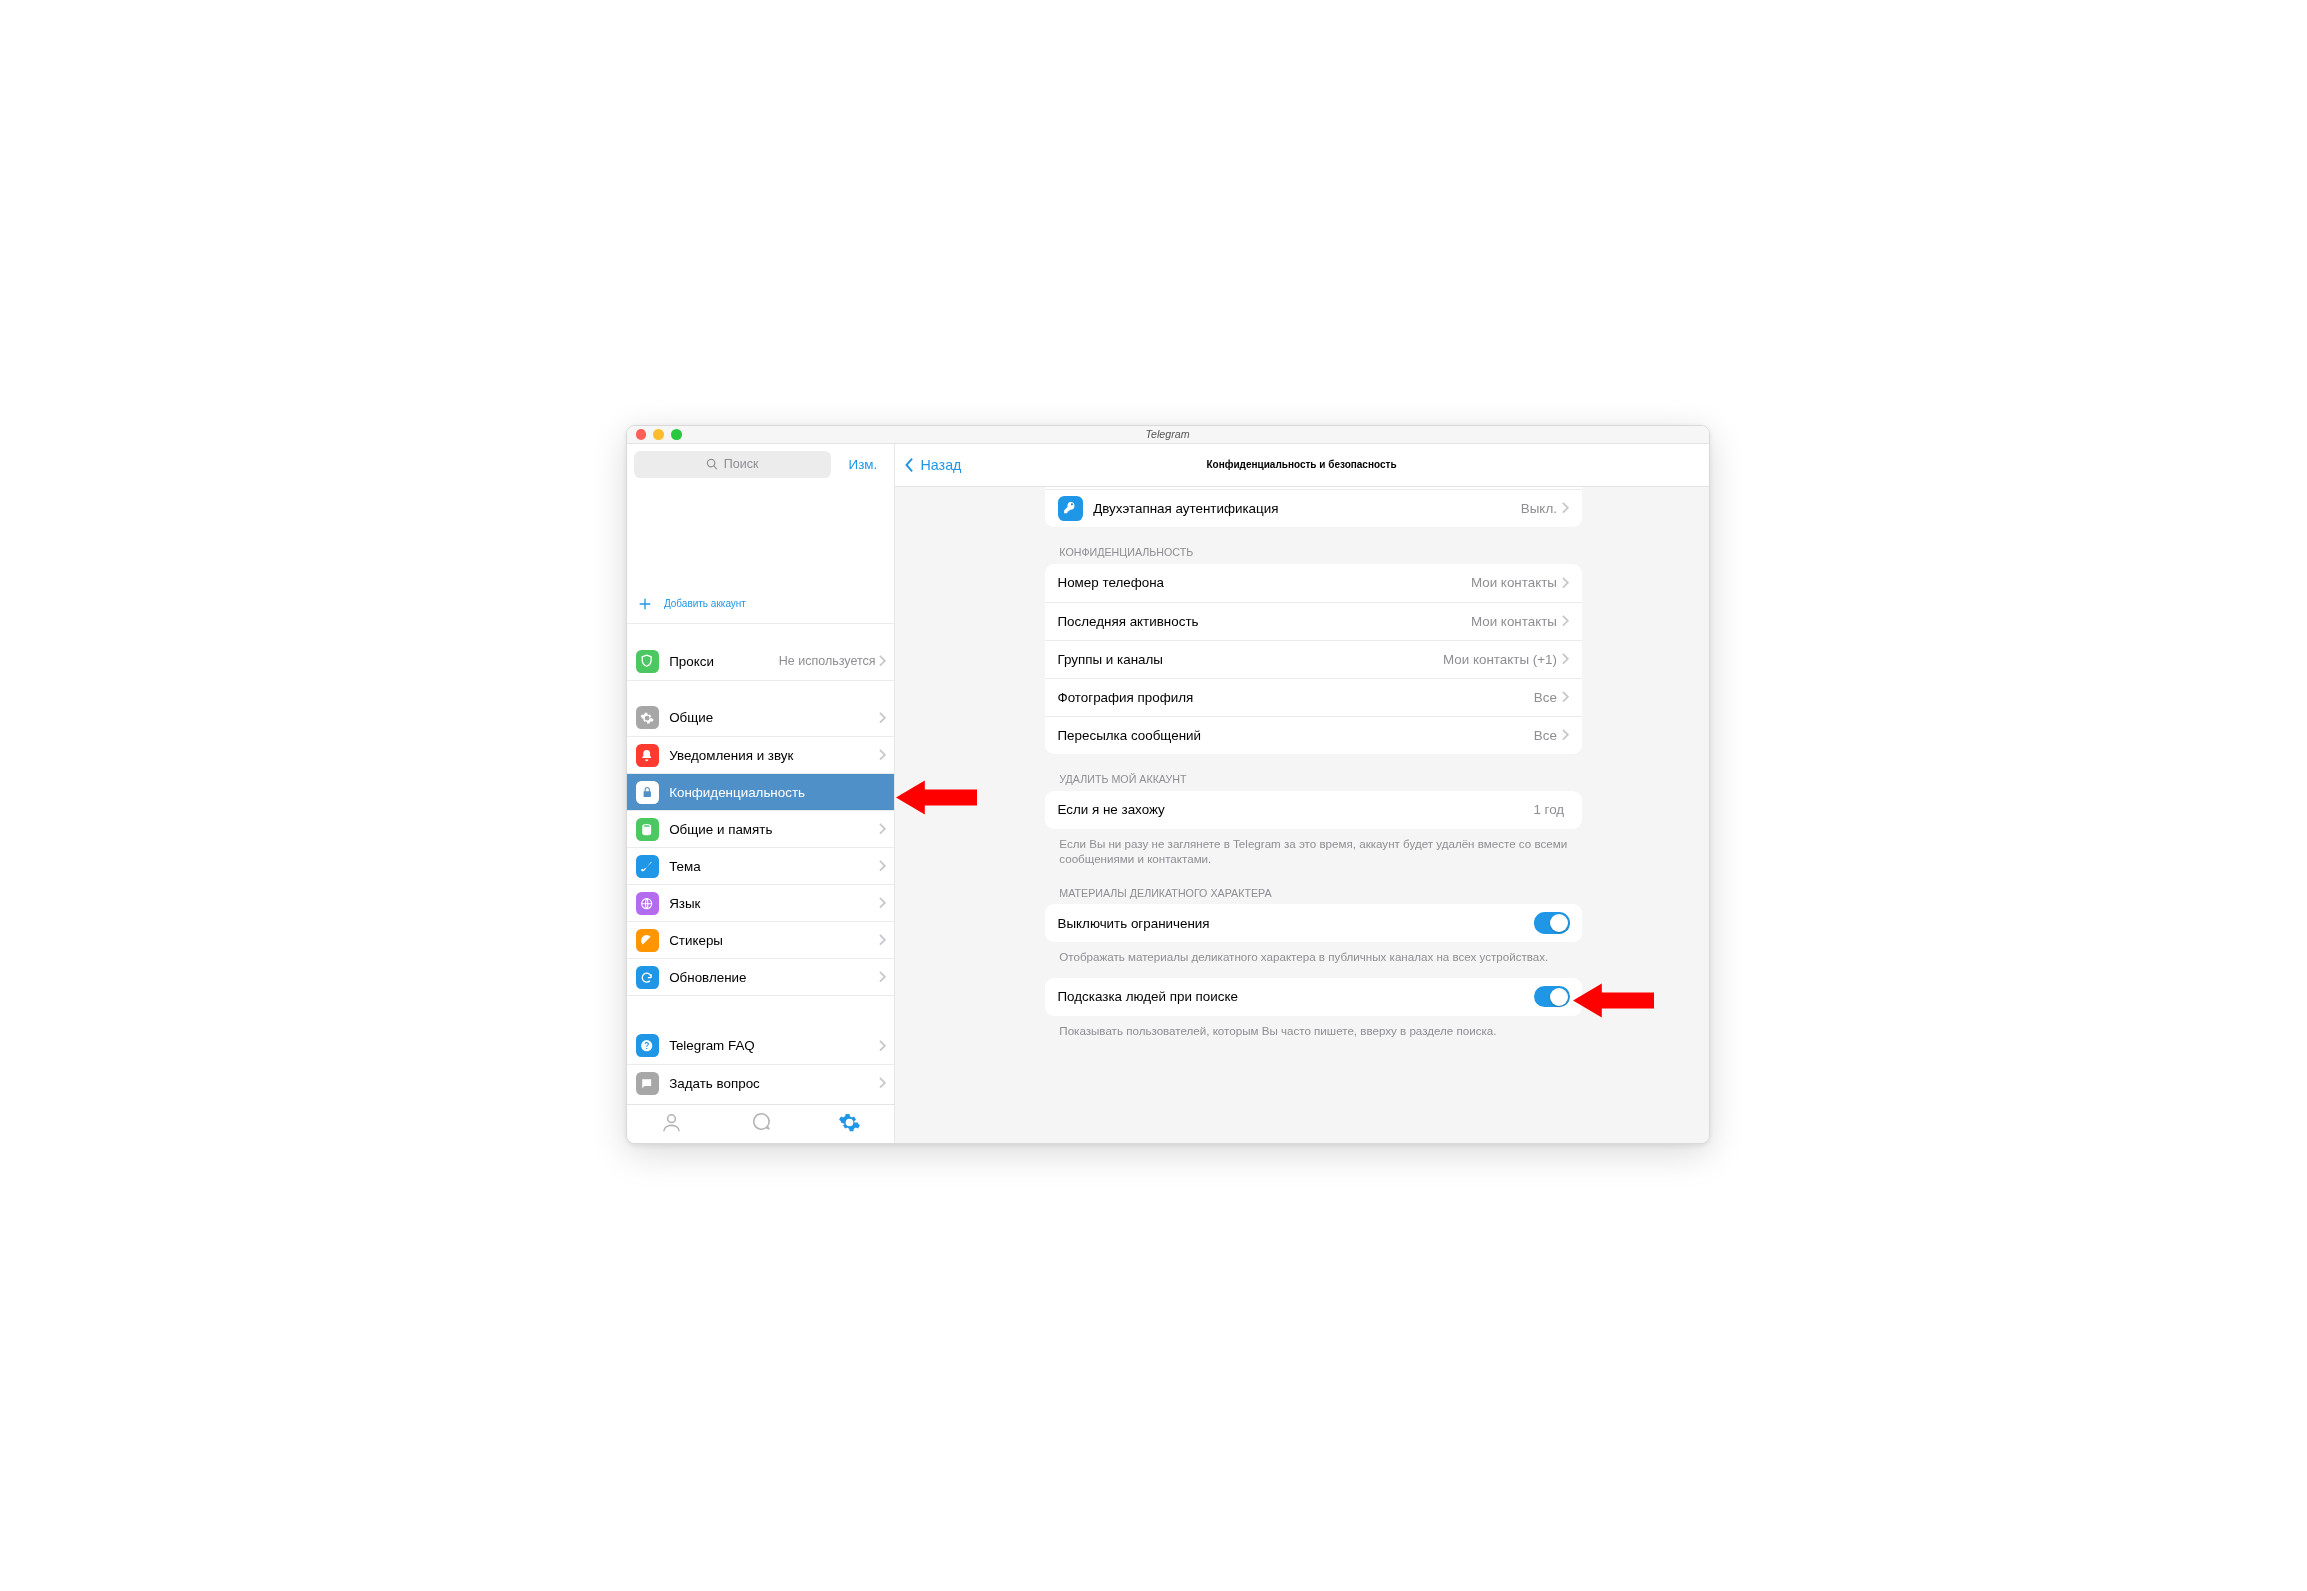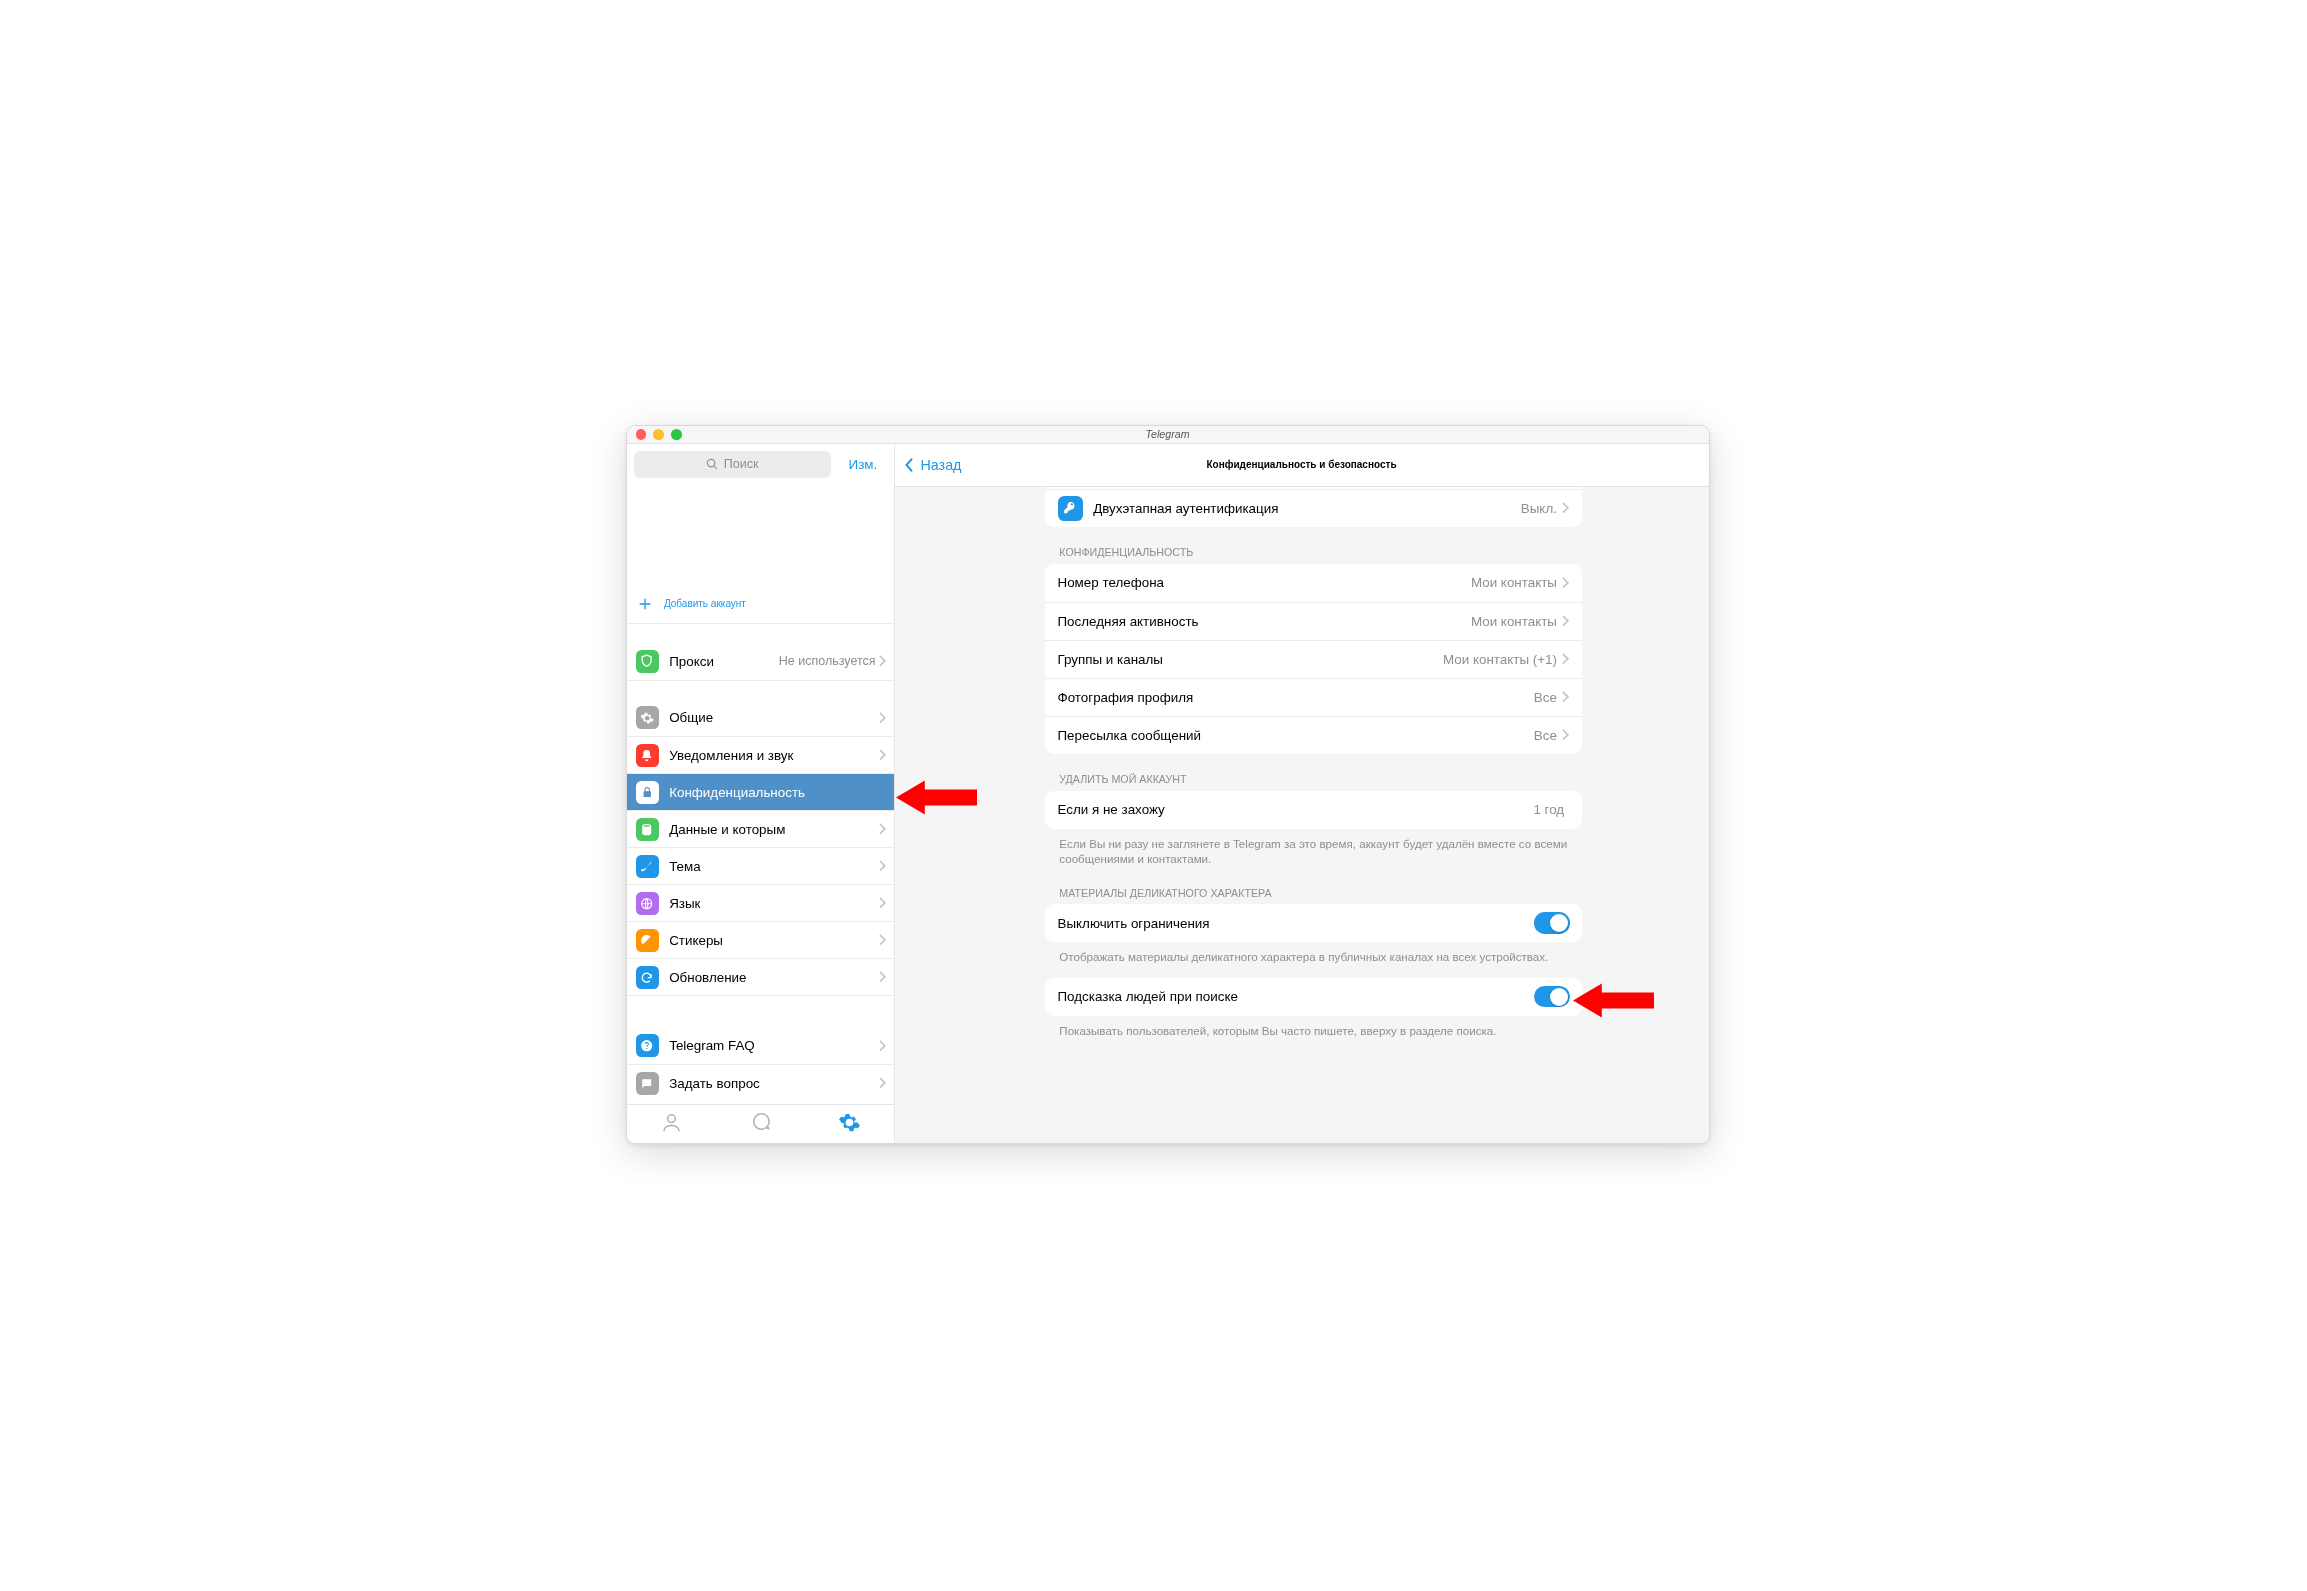--- a/index.html
+++ b/index.html
@@ -285,21 +285,21 @@
             </div>
             <span class="label">Конфиденциальность</span>
           </div>
 
           <div class="sb-item">
             <div class="ic" style="background:#4bc862">
               <svg width="13.4" height="13.4" viewBox="0 0 24 24" fill="#fff">
                   <path d="M12 2c5 0 8 1.5 8 3.3v13.4C20 20.5 17 22 12 22s-8-1.5-8-3.3V5.3C4 3.5 7 2 12 2zm0 2c-4 0-6 1-6 1.3s2 1.4 6 1.4 6-1 6-1.4S16 4 12 4z"></path>
                 </svg>
             </div>
-            <span class="label">Данные и которым</span>
+            <span class="label">Общие и память</span>
             <span class="chev">
                 <svg viewBox="0 0 8 13">
                   <path d="M1 1l5.5 5.5L1 12"></path>
                 </svg>
               </span>
           </div>
 
           <div class="sb-item">
             <div class="ic" style="background:#1f97e6">
               <svg width="13.4" height="13.4" viewBox="0 0 24 24" fill="#fff">

